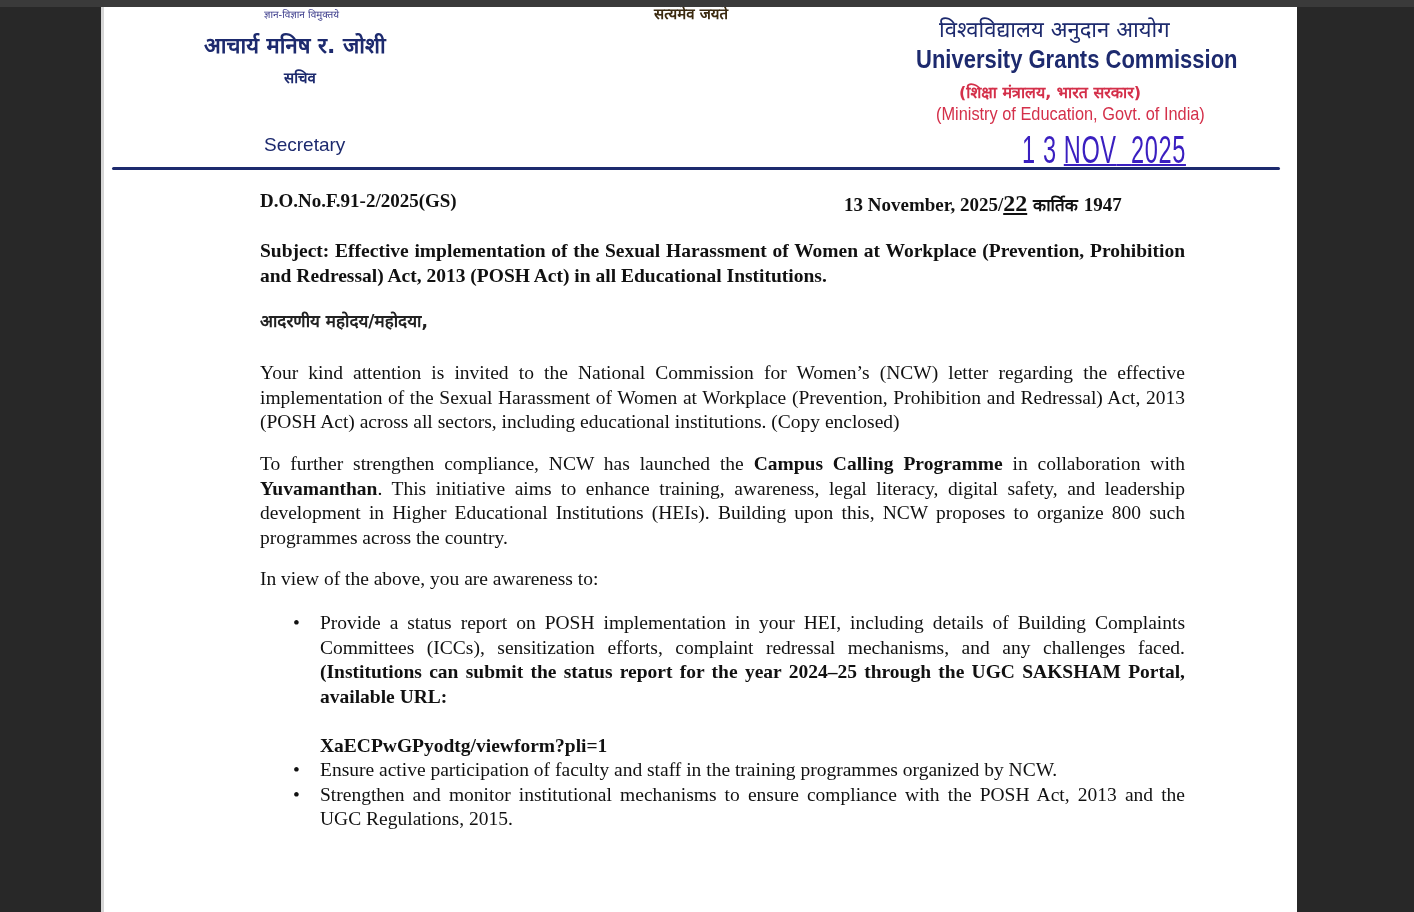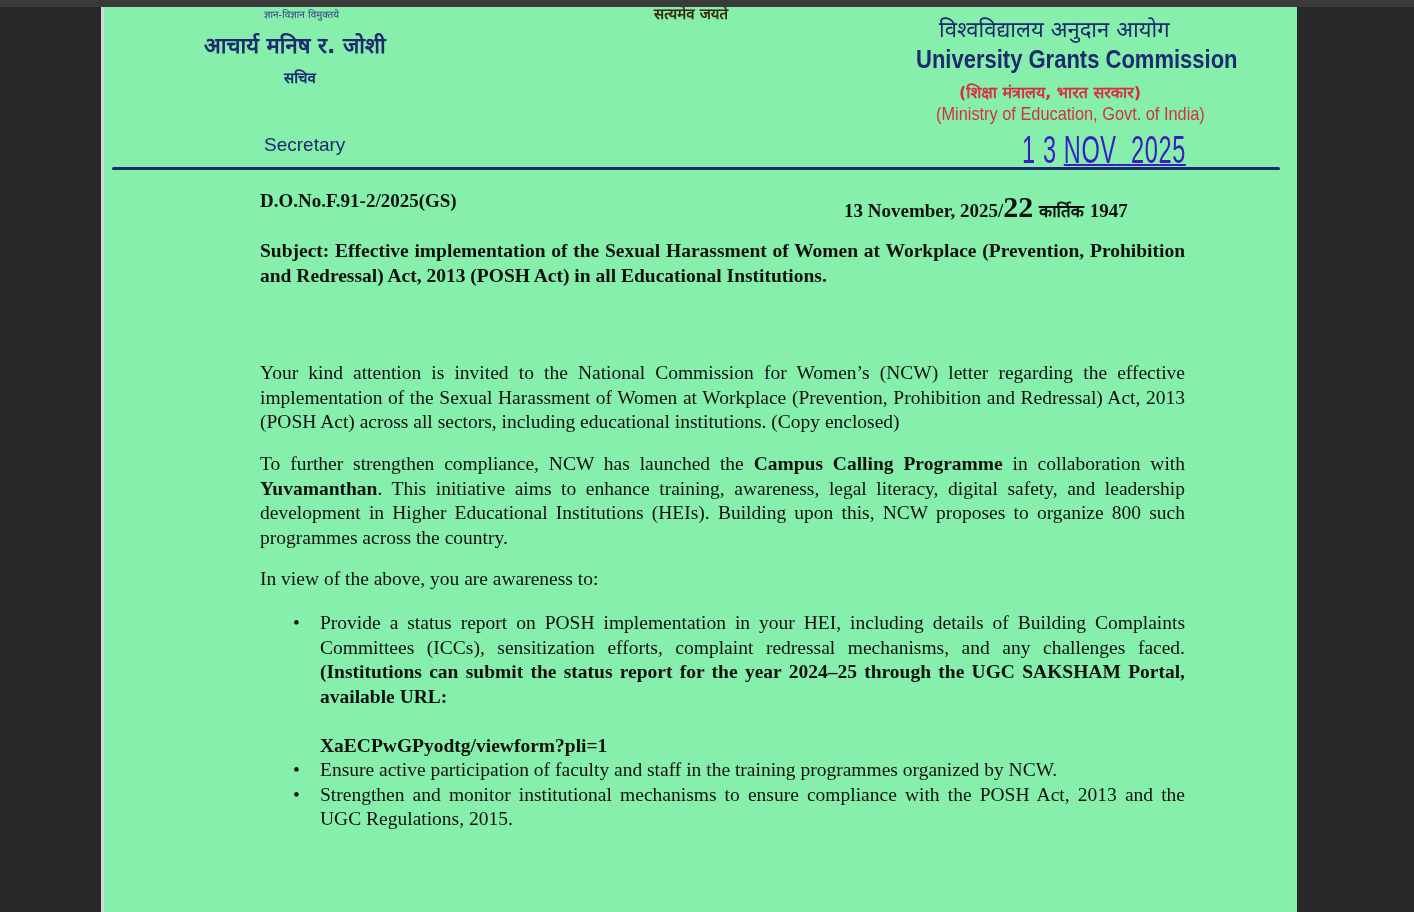--- a/index.html
+++ b/index.html
@@ -8,21 +8,21 @@
     background:#282828;
     position:relative;
     font-family:"Liberation Serif", serif;
   }
   .topbar {
     position:absolute; left:0; top:0; width:1414px; height:7px;
     background:#3a3a3a;
   }
   .page {
     position:absolute; left:101px; top:7px; width:1196px; height:905px;
-    background:#86efac;
+    background:#ffffff;
     border-left:3px solid #d6d6d6;
     box-sizing:border-box;
     overflow:hidden;
   }
   .abs { position:absolute; white-space:nowrap; }
 
   
   .motto-small { left:160px; top:0px; font-family:"DejaVu Sans", sans-serif; font-size:10px; color:#3a3a8a; }
   .hi-name { left:100px; top:22px; font-family:"DejaVu Sans", sans-serif; font-size:22px; color:#1d2a6e; font-weight:bold; }
   .hi-title { left:180px; top:60px; font-family:"DejaVu Sans", sans-serif; font-size:15px; color:#1d2a6e; font-weight:bold; }
@@ -46,21 +46,21 @@
   .stamp .nov { text-decoration:underline; text-decoration-thickness:2px; }
 
   .rule {
     position:absolute; left:8px; top:160px; width:1168px; height:3px;
     background:#1d2a6e; border-radius:2px;
   }
 
   
   .ref { left:156px; top:183px; font-size:19px; font-weight:bold; color:#111; }
   .date { left:740px; top:183px; font-size:19px; font-weight:bold; color:#111; }
-  .date .big { font-size:30px; }
+  .date .big { font-size:24px;text-decoration:underline; }
   .date .hi { font-family:"DejaVu Sans", sans-serif; font-size:17px; }
 
   .block { position:absolute; left:156px; width:925px; color:#111; font-size:19.5px; line-height:24.5px; text-align:justify; }
   .subject { top:232px; font-weight:bold; }
   .salutation { top:302px; font-family:"DejaVu Sans", sans-serif; font-size:17px; font-weight:bold; color:#222; }
   .para1 { top:354px; }
   .para2 { top:445px; }
   .para3 { top:560px; }
   .list { position:absolute; left:216px; top:604px; width:865px; color:#111; font-size:19.5px; line-height:24.5px; text-align:justify; }
   .list-item { position:relative; }
@@ -94,20 +94,21 @@
 
   <div class="rule"></div>
 
   <div class="abs ref">D.O.No.F.91-2/2025(GS)</div>
   <div class="abs date">
     <span>13 November, 2025/</span><span class="big">22</span><span class="hi"> कार्तिक </span><span>1947</span>
   </div>
 
   <div class="block subject">Subject: Effective implementation of the Sexual Harassment of Women at Workplace (Prevention, Prohibition and Redressal) Act, 2013 (POSH Act) in all Educational Institutions.</div>
 
+  <div class="block salutation">आदरणीय महोदय/महोदया,</div>
 
   <div class="block para1">Your kind attention is invited to the National Commission for Women’s (NCW) letter regarding the effective implementation of the Sexual Harassment of Women at Workplace (Prevention, Prohibition and Redressal) Act, 2013 (POSH Act) across all sectors, including educational institutions. (Copy enclosed)</div>
 
   <div class="block para2">
     <span> To further strengthen compliance, NCW has launched the </span><b>Campus Calling Programme</b><span> in collaboration with </span><b>Yuvamanthan</b><span>. This initiative aims to enhance training, awareness, legal literacy, digital safety, and leadership development in Higher Educational Institutions (HEIs). Building upon this, NCW proposes to organize 800 such programmes across the country.</span>
   </div>
 
   <div class="block para3"> In view of the above, you are awareness to:</div>
 
   <div class="list">

